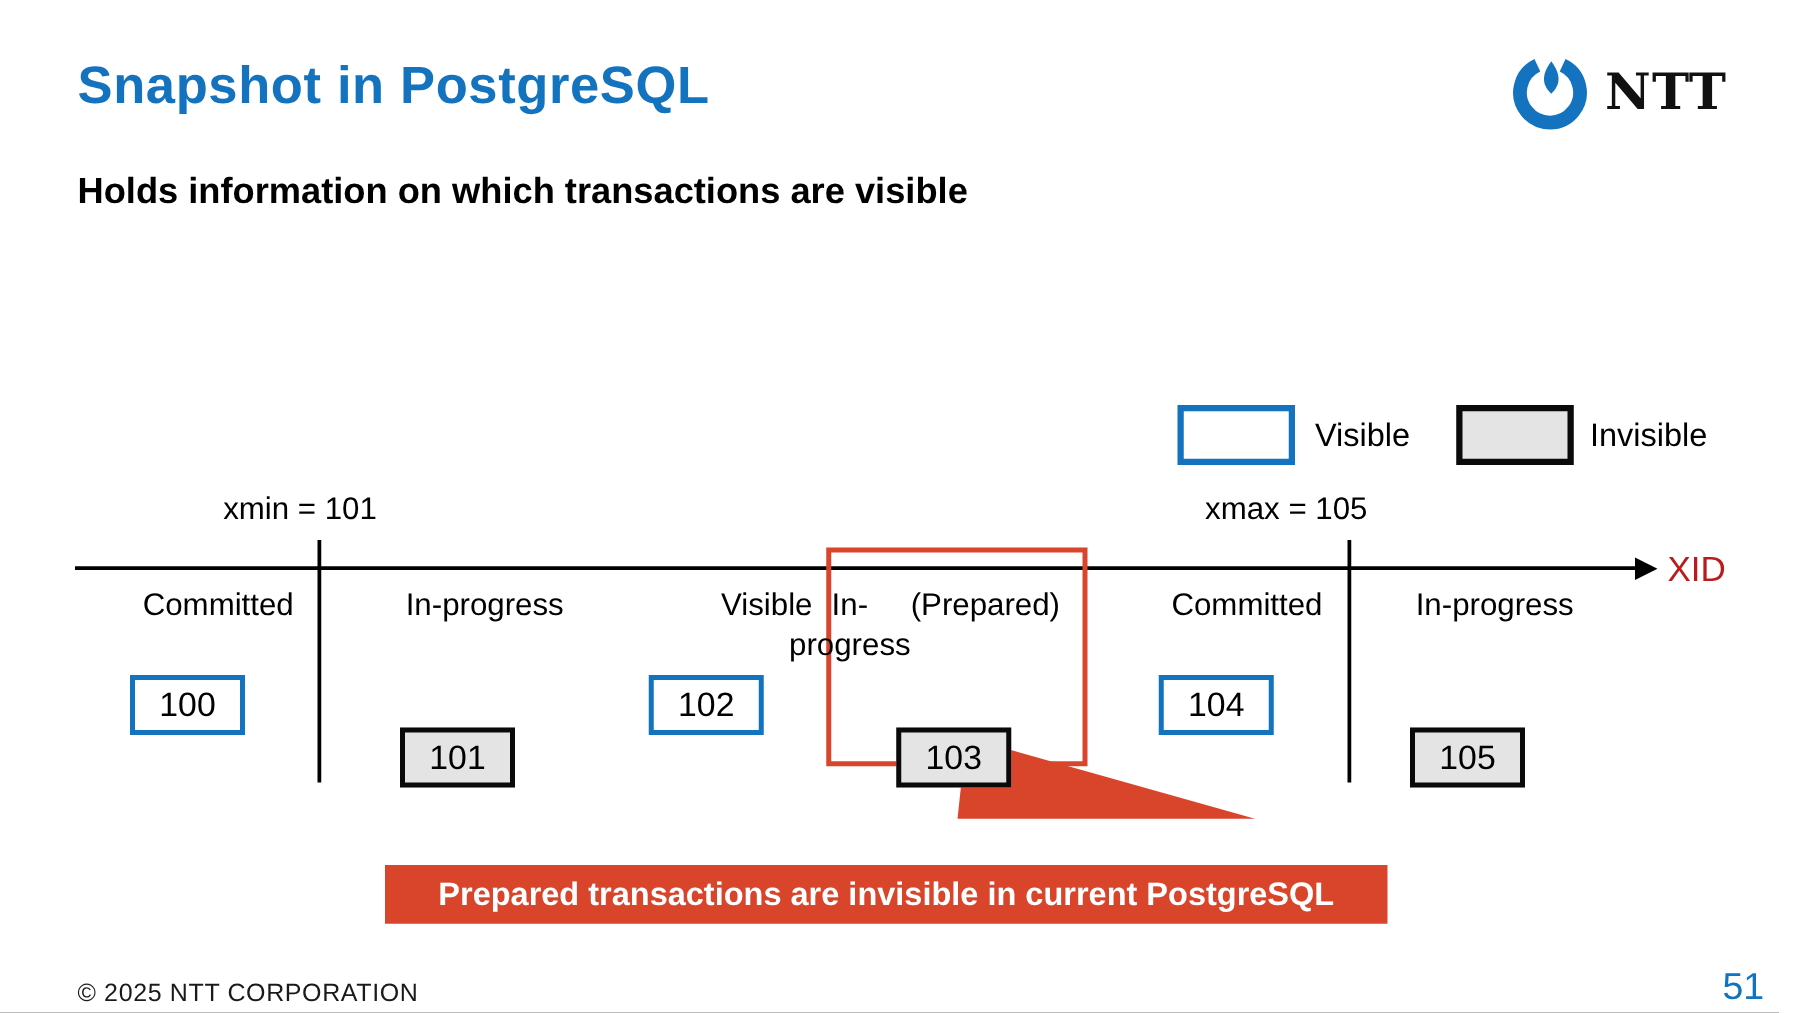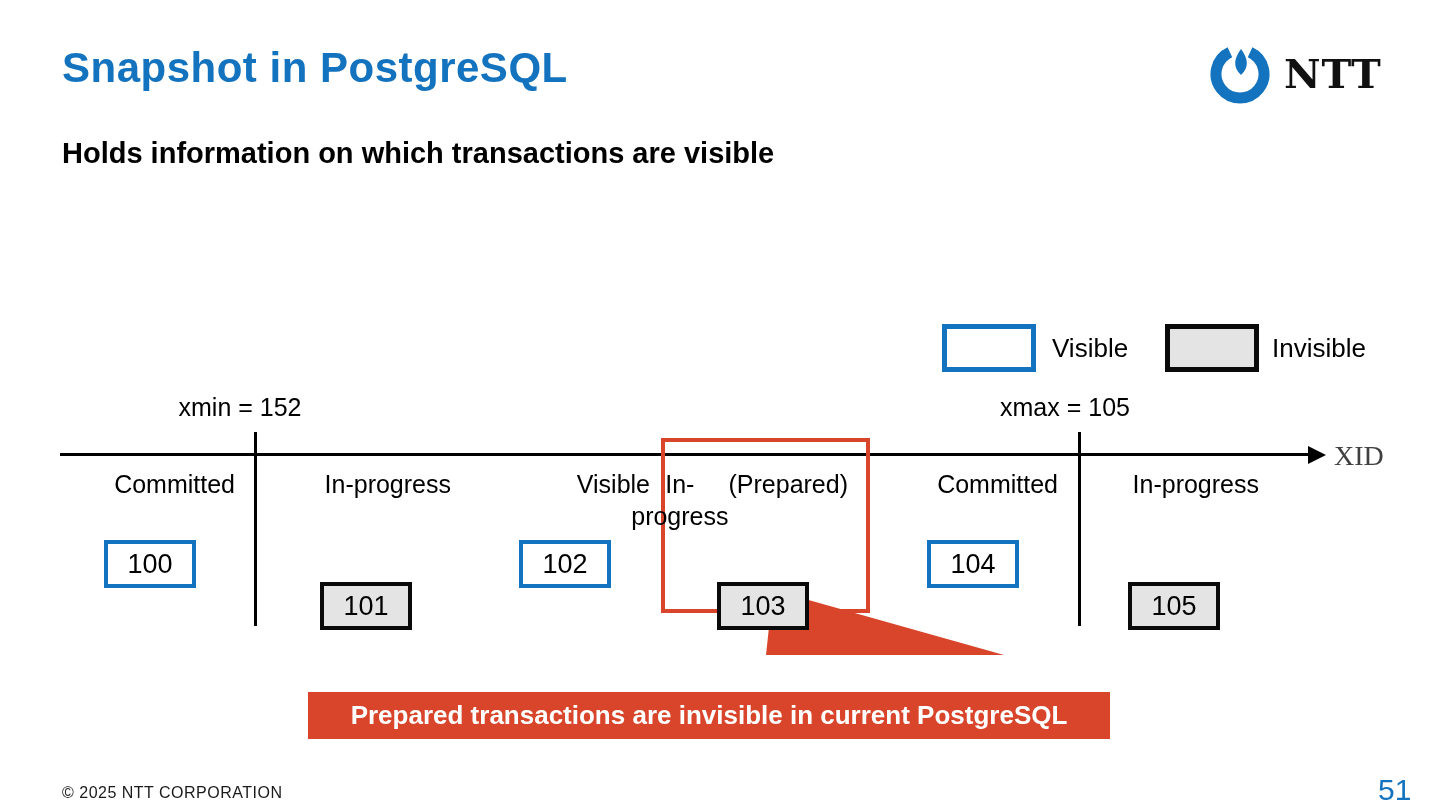--- a/index.html
+++ b/index.html
@@ -24,44 +24,44 @@
   .legend-box.v{left:942px;top:324px;border:5px solid #1473BE;}
   .legend-box.i{left:1165px;top:324px;border:5px solid #0a0a0a;background:#E4E4E4;}
   .legend-label{top:333px;font-size:26px;color:#000;}
   .legend-label.v{left:1052px;}
   .legend-label.i{left:1272px;}
 
   
   .axis-line{left:60px;top:453px;width:1250px;height:3px;background:#000;}
   .axis-arrow{left:1308px;top:446px;width:0;height:0;
               border-left:18px solid #000;border-top:9px solid transparent;border-bottom:9px solid transparent;}
-  .axis-label{left:1334px;top:440px;font-size:28px;color:#404040;font-family:Liberation Serif, serif;}
+  .axis-label{left:1334px;top:440px;font-size:28px;color:#b91c1c;}
   .tick{width:3px;top:432px;height:194px;background:#000;}
   .tick.xmin{left:254px;}
   .tick.xmax{left:1078px;}
   .bound-label{top:393px;width:200px;text-align:center;font-size:25px;color:#000;}
   .bound-label.xmin{left:140px;}
-  .bound-label.xmax{left:965px;}
+  .bound-label.xmax{left:929px;}
 
   
   .txn{top:468px;width:170px;text-align:center;}
   .txn-label{display:flex;flex-direction:row;justify-content:flex-end;height:66px;
              font-size:25px;line-height:32px;color:#000;}
   .txn-box{margin:6px auto 0;width:84px;height:40px;line-height:40px;font-size:27px;text-align:center;}
   .txn-box.visible{border:4px solid #1473BE;background:#fff;}
   .txn-box.invisible{border:4px solid #0a0a0a;background:#E4E4E4;margin-top:48px;}
 
   
   .hl-box{left:661px;top:438px;width:201px;height:167px;border:4px solid #D9452B;background:transparent;}
   .callout-banner{left:308px;top:652px;width:802px;height:47px;background:#D9452B;
                   color:#fff;font-size:26px;font-weight:bold;text-align:center;line-height:47px;margin-top:40px;}
   .pointer-svg{left:750px;top:586px;}
 
   
-  .footer{left:62px;top:784px;font-size:16px;color:#1a1a1a;letter-spacing:0.5px;}
+  .footer{left:62px;top:784px;font-size:20px;color:#1a1a1a;letter-spacing:0.5px;}
   .page-num{left:1378px;top:773px;font-size:30px;color:#1473BE;}
 </style>
 </head>
 <body>
 
 <div class="slide">
 
   <div class="abs title">Snapshot in PostgreSQL</div>
 
   <div class="abs subtitle">Holds information on which transactions are visible</div>
@@ -72,21 +72,21 @@
       <path d="M33 11 C40 20.5 41.5 29 33 37 C24.5 29 26 20.5 33 11 Z" fill="#1473BE"></path>
     </svg>
     <span class="logo-word">NTT</span>
   </div>
 
   <div class="abs legend-box v"></div>
   <div class="abs legend-label v">Visible</div>
   <div class="abs legend-box i"></div>
   <div class="abs legend-label i">Invisible</div>
 
-  <div class="abs bound-label xmin">xmin = 152</div>
+  <div class="abs bound-label xmin">xmin = 101</div>
   <div class="abs bound-label xmax">xmax = 105</div>
 
   <div class="abs axis-line"></div>
   <div class="abs axis-arrow"></div>
   <div class="abs axis-label">XID</div>
   <div class="abs tick xmin"></div>
   <div class="abs tick xmax"></div>
 
   <div class="abs hl-box"></div>
   <svg class="abs pointer-svg" width="270" height="72" viewBox="750 586 270 72" aria-hidden="true">

